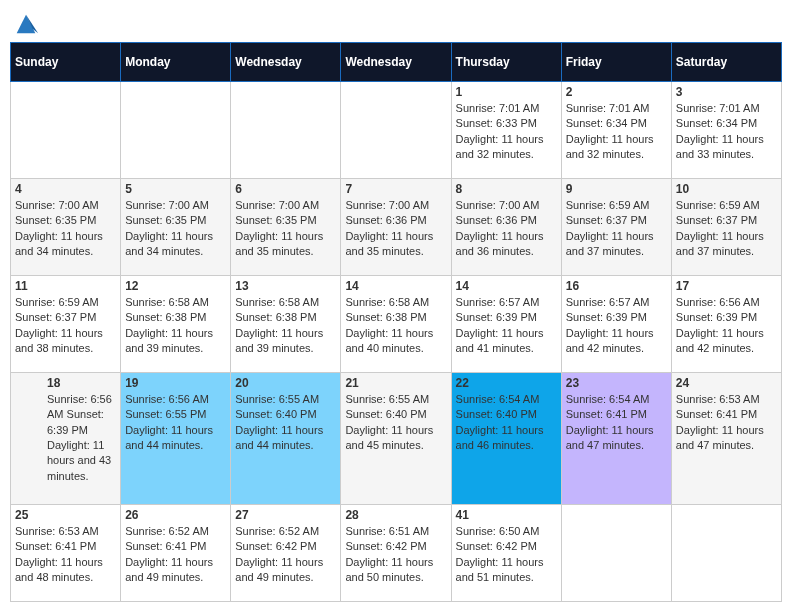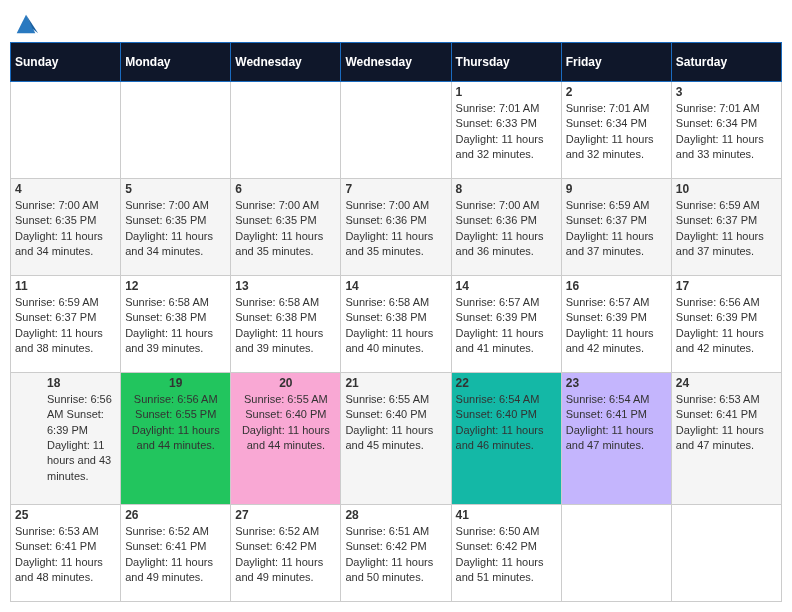--- a/index.html
+++ b/index.html
@@ -260,42 +260,42 @@
           </td>
         </tr>
         <tr>
           <td style="background: rgb(245, 245, 245); padding-left: 36px;">
             <div class="day-num">18</div>
             <div class="day-info">Sunrise: 6:56 AM
 Sunset: 6:39 PM
 Daylight: 11 hours
 and 43 minutes.</div>
           </td>
-          <td style="background: #22c55e; text-align: center;">
+          <td style="background: #7dd3fc;">
             <div class="day-num">19</div>
             <div class="day-info">Sunrise: 6:56 AM
 Sunset: 6:55 PM
 Daylight: 11 hours
 and 44 minutes.</div>
           </td>
-          <td style="background: #f9a8d4; text-align: center;">
+          <td style="background: #7dd3fc;">
             <div class="day-num">20</div>
             <div class="day-info">Sunrise: 6:55 AM
 Sunset: 6:40 PM
 Daylight: 11 hours
 and 44 minutes.</div>
           </td>
           <td style="background: rgb(245, 245, 245);">
             <div class="day-num">21</div>
             <div class="day-info">Sunrise: 6:55 AM
 Sunset: 6:40 PM
 Daylight: 11 hours
 and 45 minutes.</div>
           </td>
-          <td style="background: #14b8a6;">
+          <td style="background: #0ea5e9;">
             <div class="day-num">22</div>
             <div class="day-info">Sunrise: 6:54 AM
 Sunset: 6:40 PM
 Daylight: 11 hours
 and 46 minutes.</div>
           </td>
           <td style="background: #c4b5fd;">
             <div class="day-num">23</div>
             <div class="day-info">Sunrise: 6:54 AM
 Sunset: 6:41 PM

